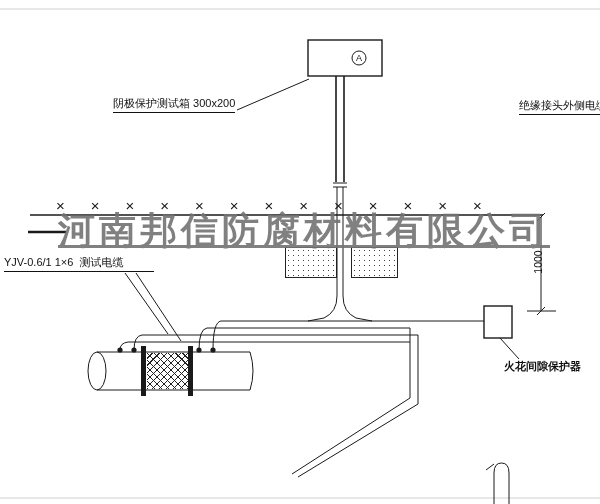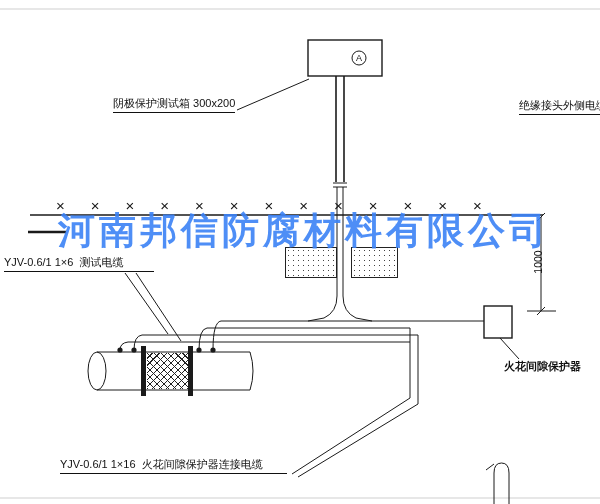--- a/index.html
+++ b/index.html
@@ -19,21 +19,21 @@
 
   .label {
     position:absolute; font-size:11px; line-height:13px; color:#111;
     white-space:pre;
   }
   .underl { border-bottom:1px solid #111; padding-bottom:2px; }
 
   .watermark {
     position:absolute; left:58px; top:210px;
     font-size:37px; line-height:41px; font-weight:700;
-    letter-spacing:4px; color:#3b82f6; opacity:0.9; white-space:pre;
+    letter-spacing:4px; color:#737373; opacity:0.9; white-space:pre;text-decoration:underline;
   }
 
   .ground-marks {
     position:absolute; left:56px; top:198px; height:16px; line-height:16px;
     font-size:15px; letter-spacing:26px; color:#151515; white-space:pre;
   }
 
   .concrete {
     position:absolute; border:1px solid #222; background-color:#fff;
     background-image: radial-gradient(#444 0.8px, transparent 0.9px);
@@ -149,19 +149,18 @@
   <div class="meter-a">A</div>
 
   <div class="label underl" style="left:113px; top:97px;">阴极保护测试箱 300x200</div>
 
   <div class="label underl" style="left:519px; top:99px; padding-right:10px;">绝缘接头外侧电缆</div>
 
   <div class="label underl" style="left:4px; top:256px; padding-right:30px;text-align:center;">YJV-0.6/1 1×6  测试电缆</div>
 
   <div class="label" style="left:504px; top:360px;font-weight:bold;">火花间隙保护器</div>
 
-  <div class="label underl" style="left:60px; top:458px; padding-right:24px;">YJV-0.6/1 1×16  火花间隙保护器连接电缆</div>
 
   <div class="dim-text">1000</div>
 
   <div class="watermark">河南邦信防腐材料有限公司</div>
 
 </div>
 
 </body></html>

